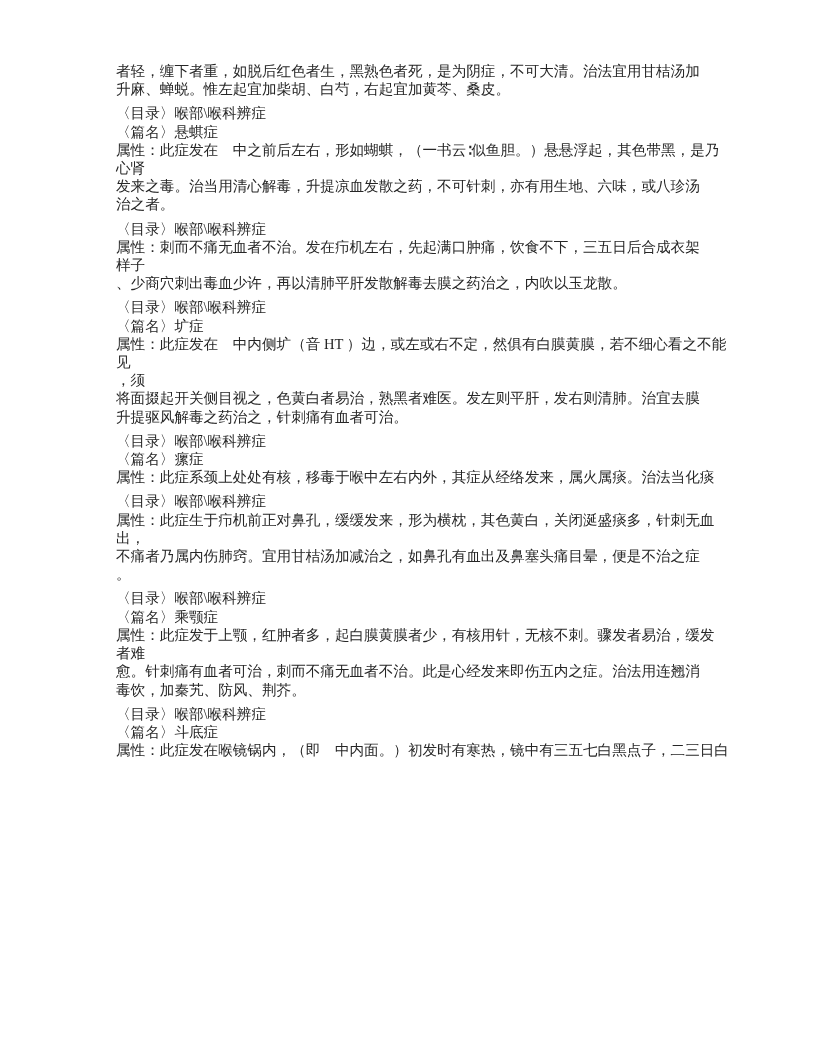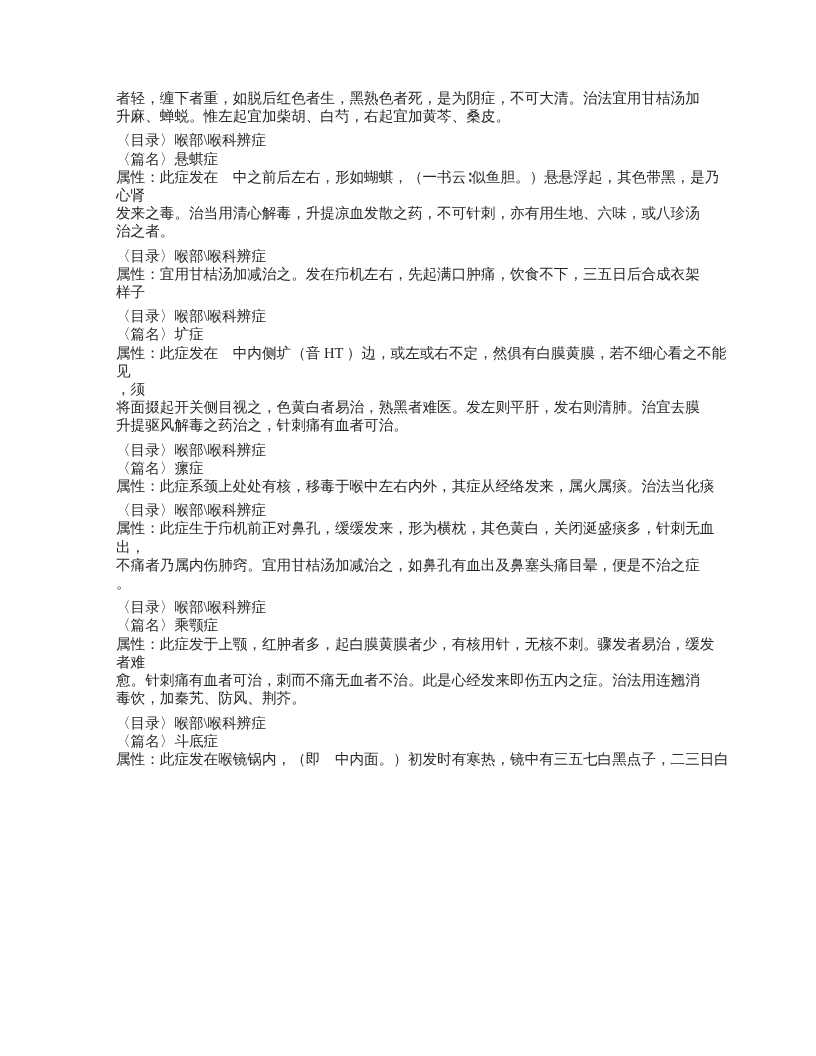--- a/index.html
+++ b/index.html
@@ -6,21 +6,21 @@
     margin: 0;
     padding: 0;
     background: #ffffff;
   }
   .page {
     position: relative;
     box-sizing: border-box;
     width: 816px;
     height: 1028px;
     background: #ffffff;
-    padding: 89px 90px 0 116px;
+    padding: 62px 90px 0 116px;
     font-family: "Liberation Serif", "DejaVu Serif", serif;
     font-size: 14.6px;
     line-height: 18.2px;
     color: #262626;
     overflow: hidden;
   }
   .block {
     margin: 0;
   }
   .block + .block,
@@ -44,22 +44,23 @@
       <div class="block">
         <div class="line">〈目录〉喉部\喉科辨症</div>
         <div class="line">〈篇名〉悬蜞症</div>
         <div class="line">属性：此症发在　中之前后左右，形如蝴蜞，（一书云∶似鱼胆。）悬悬浮起，其色带黑，是乃</div>
         <div class="line">心肾</div>
         <div class="line">发来之毒。治当用清心解毒，升提凉血发散之药，不可针刺，亦有用生地、六味，或八珍汤</div>
         <div class="line">治之者。</div>
       </div>
       <div class="block">
         <div class="line">〈目录〉喉部\喉科辨症</div>
-        <div class="line">属性：宜用甘桔汤加减治之。发在疖机左右，先起满口肿痛，饮食不下，三五日后合成衣架</div>
+        <div class="line">属性：刺而不痛无血者不治。发在疖机左右，先起满口肿痛，饮食不下，三五日后合成衣架</div>
         <div class="line">样子</div>
+        <div class="line">、少商穴刺出毒血少许，再以清肺平肝发散解毒去膜之药治之，内吹以玉龙散。</div>
       </div>
       <div class="block">
         <div class="line">〈目录〉喉部\喉科辨症</div>
         <div class="line">〈篇名〉圹症</div>
         <div class="line">属性：此症发在　中内侧圹（音 HT ）边，或左或右不定，然俱有白膜黄膜，若不细心看之不能</div>
         <div class="line">见</div>
         <div class="line">，须</div>
         <div class="line">将面掇起开关侧目视之，色黄白者易治，熟黑者难医。发左则平肝，发右则清肺。治宜去膜</div>
         <div class="line">升提驱风解毒之药治之，针刺痛有血者可治。</div>
       </div>

